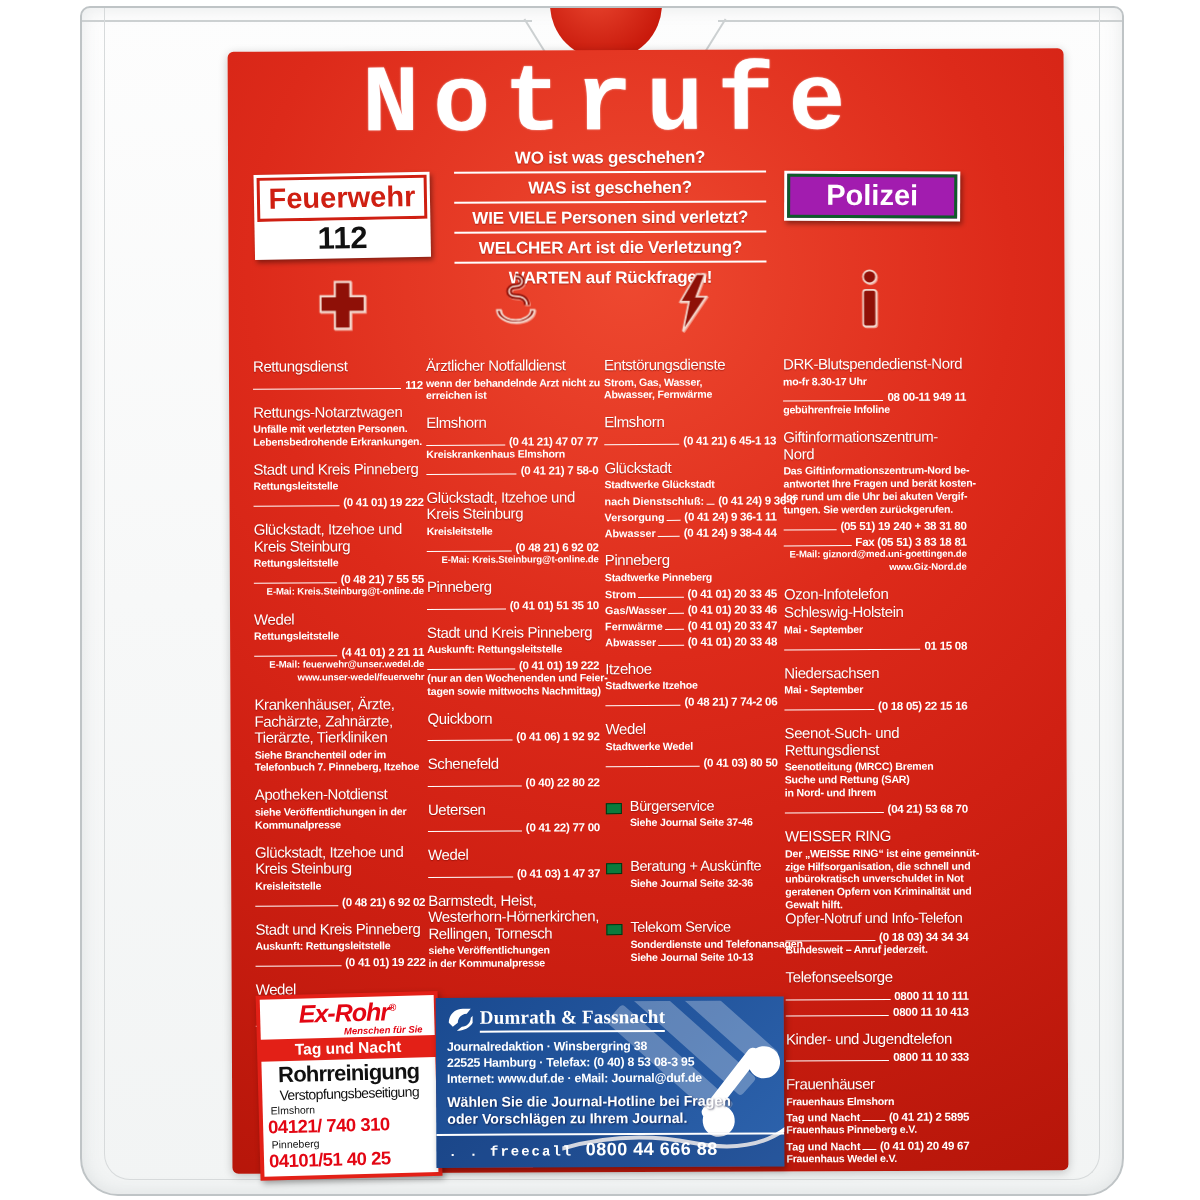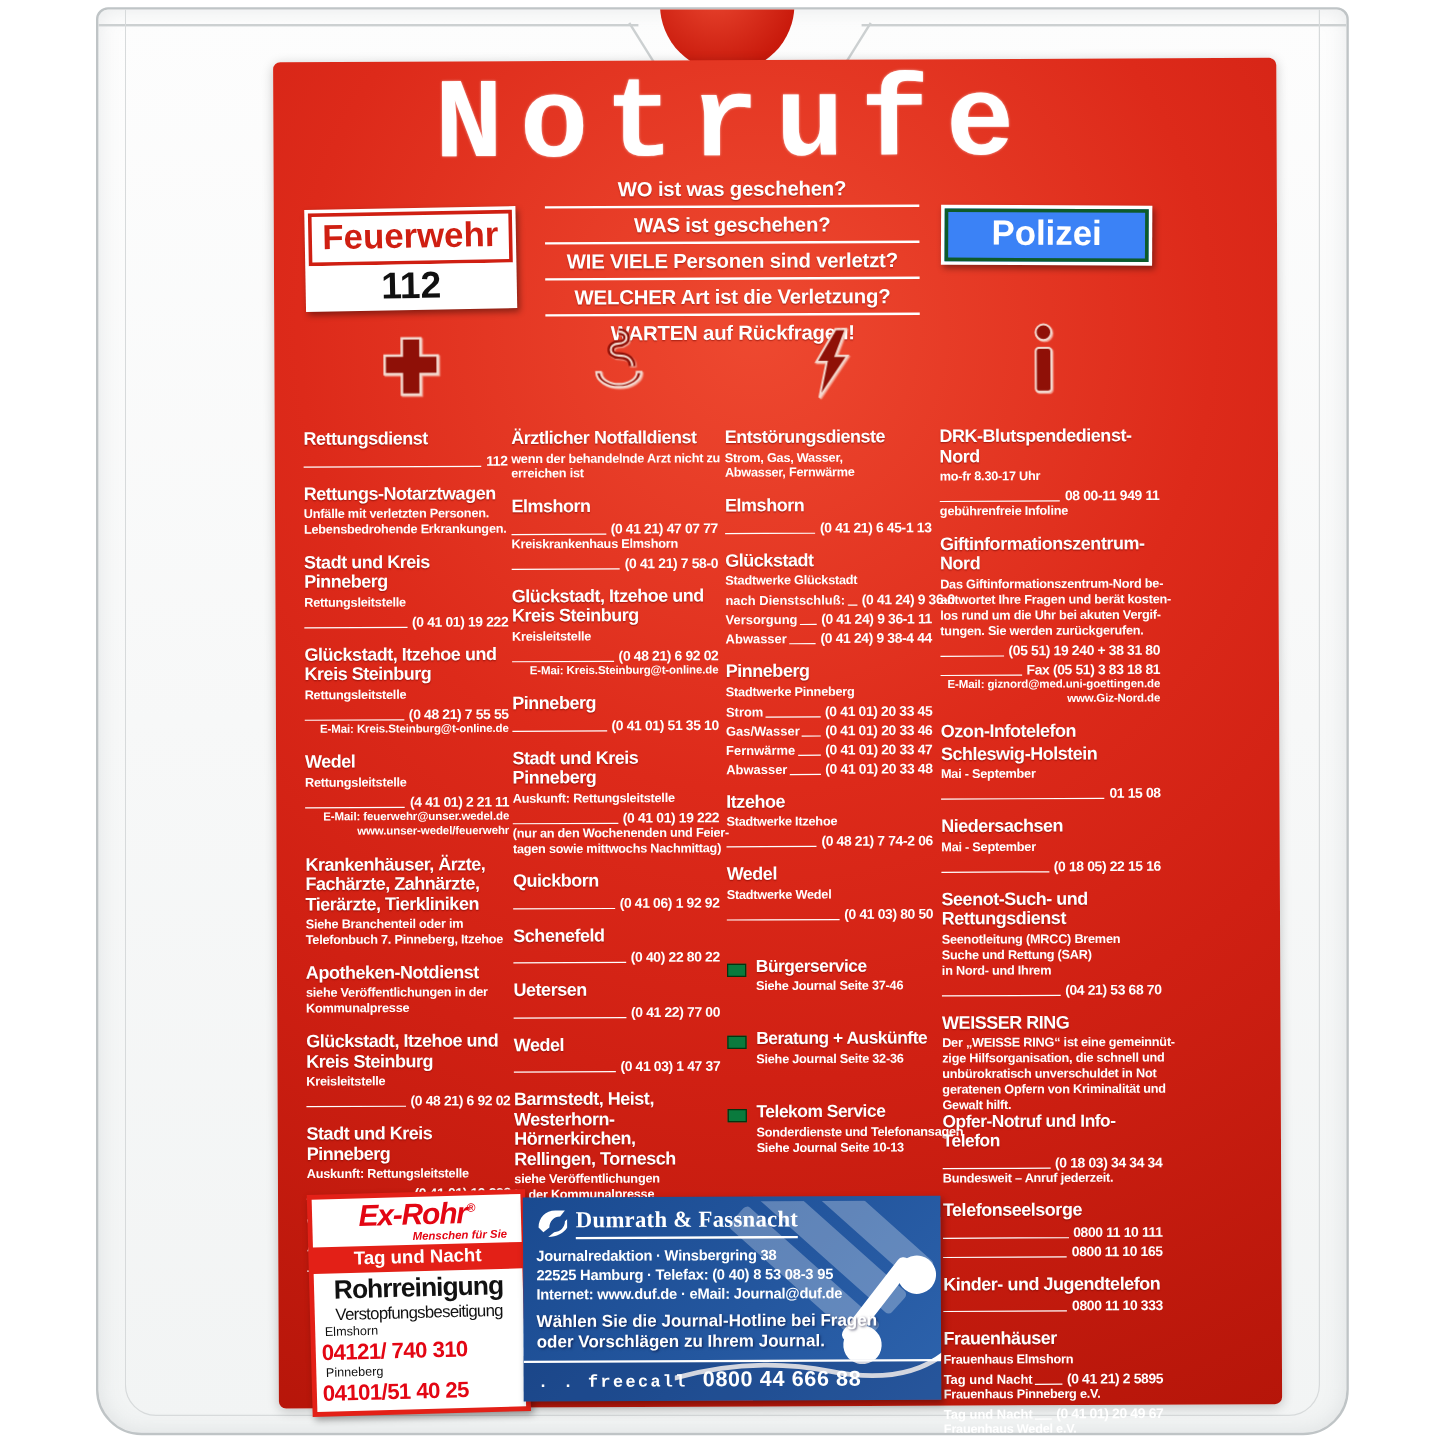--- a/index.html
+++ b/index.html
@@ -29,41 +29,41 @@
           font-family:"Liberation Mono","DejaVu Sans Mono",monospace;font-weight:700;
           font-size:95px;letter-spacing:14px;color:#fff;text-shadow:0 0 2px rgba(255,255,255,.7);}
 
   
   .emg{position:absolute;width:170px;background:#fff;padding:3px;box-shadow:2px 3px 5px rgba(0,0,0,.4);}
   .emg .lbl{text-align:center;font-weight:700;font-size:29px;line-height:1.3;}
   .emg .num{text-align:center;font-weight:700;font-size:31px;color:#111;line-height:1.1;background:#fff;padding-top:1px;}
   .emg.fire{left:26px;top:122px;transform:rotate(-0.8deg);}
   .emg.fire .lbl{border:3px solid #cf1f12;color:#cf1f12;}
   .emg.police{left:556px;top:122px;transform:rotate(0.5deg);}
-  .emg.police .lbl{background:#3b82f6;color:#fff;border:3px solid #0e5b2a;}
+  .emg.police .lbl{background:#a21caf;color:#fff;border:3px solid #0e5b2a;}
 
   
   .questions{position:absolute;left:226px;top:98px;width:312px;margin:0;padding:0;list-style:none;}
   .questions li{color:#fff;font-weight:700;font-size:17px;text-align:center;
                 padding-bottom:3px;margin-bottom:5px;border-bottom:2px solid #fff;
                 letter-spacing:-0.2px;text-shadow:0 1px 1px rgba(120,10,5,.5);}
   .questions li.last{border-bottom:none;}
 
   
   .icon{position:absolute;filter:drop-shadow(1px 1px 0 rgba(255,240,230,.55));}
   .icon.cross{left:88px;top:226px;} .icon.pharm{left:262px;top:222px;}
   .icon.bolt{left:442px;top:222px;} .icon.info{left:626px;top:220px;}
 
   
   .col{position:absolute;top:307px;color:#fff;}
   .col .blk{margin-bottom:13px;}
   .col .blk.gap-lg{margin-top:30px;}
   .col .blk.marked{position:relative;padding-left:24px;}
   .marker{position:absolute;left:0;top:4px;width:14px;height:9px;background:#0a7a3d;border:1px solid #04330f;}
-  .blk-title{font-weight:700;font-size:15px;line-height:1.1;letter-spacing:-0.4px;margin-bottom:2px;
+  .blk-title{font-weight:400;font-size:15px;line-height:1.1;letter-spacing:-0.4px;margin-bottom:2px;
              text-shadow:0 1px 1px rgba(120,10,5,.55);}
   .blk-title.md{font-size:14.5px;}
   .blk-sub{font-weight:700;font-size:10.6px;line-height:1.22;letter-spacing:-0.2px;white-space:nowrap;}
   .blk-extra{font-weight:700;font-size:9.6px;text-align:right;line-height:1.3;letter-spacing:-0.1px;white-space:nowrap;}
   .prow{display:flex;align-items:flex-end;font-weight:700;margin-top:3px;}
   .plbl{white-space:nowrap;font-size:10.8px;margin-right:2px;}
   .pline{flex:1;border-bottom:1.8px solid #fff;margin:0 4px 2px 0;min-width:8px;}
   .pnum{white-space:nowrap;font-size:11.6px;letter-spacing:-0.3px;}
   #col0{left:24px;width:170px;} #col1{left:197px;width:172px;}
   #col2{left:375px;width:172px;} #col3{left:554px;width:183px;}
@@ -467,21 +467,21 @@
           <div class="blk-sub">Bundesweit – Anruf jederzeit.</div>
         </div>
         <div class="blk">
           <div class="blk-title">Telefonseelsorge</div>
           <div class="prow">
             <span class="pline"></span>
             <span class="pnum">0800 11 10 111</span>
           </div>
           <div class="prow">
             <span class="pline"></span>
-            <span class="pnum">0800 11 10 165</span>
+            <span class="pnum">0800 11 10 413</span>
           </div>
         </div>
         <div class="blk">
           <div class="blk-title">Kinder- und Jugendtelefon</div>
           <div class="prow">
             <span class="pline"></span>
             <span class="pnum">0800 11 10 333</span>
           </div>
         </div>
         <div class="blk">

